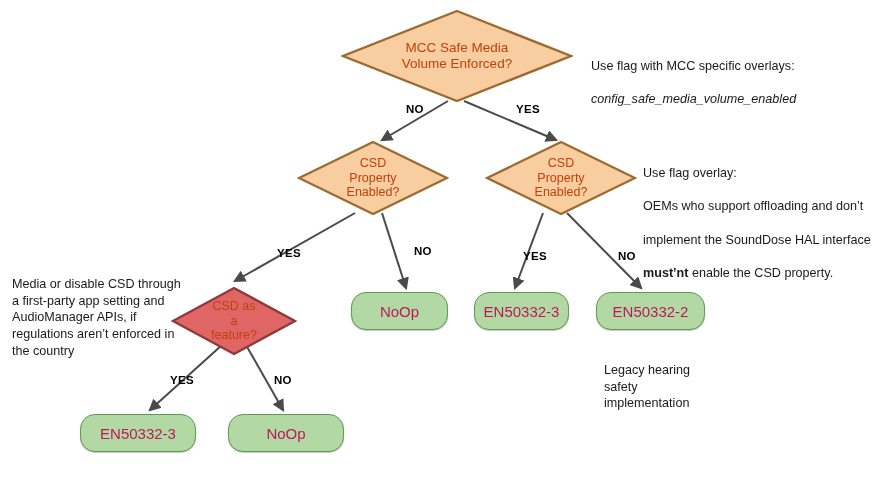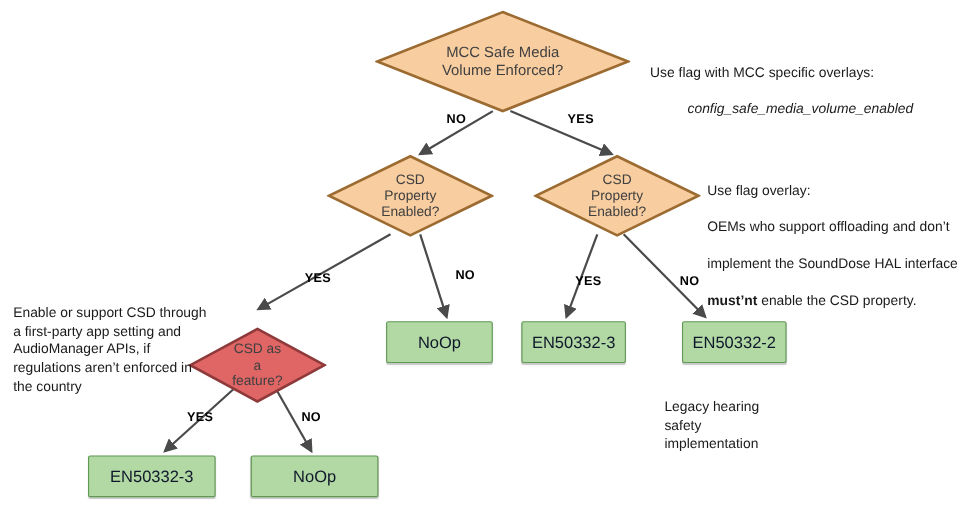--- a/index.html
+++ b/index.html
@@ -27,46 +27,46 @@
     pointer-events: none;
   }
 
   
   .diamond {
     position: absolute;
     display: flex;
     align-items: center;
     justify-content: center;
     text-align: center;
-    color: #404040;
+    color: #c2410c;
     box-sizing: border-box;
   }
   .diamond .dshape {
     position: absolute;
     left: 0; top: 0;
     width: 100%; height: 100%;
   }
   .diamond .dlabel {
     position: relative;
     z-index: 2;
     line-height: 1.18;
     white-space: pre-line;
   }
 
   
   .box {
     position: absolute;
     box-sizing: border-box;
     background: #b2d8a4;
     border: 1.6px solid #5f9a52;
-    border-radius: 2px;
+    border-radius: 15px;
     display: flex;
     align-items: center;
     justify-content: center;
-    color: #0f172a;
+    color: #be185d;
     font-size: 15px;
     box-shadow: 0 1px 1px rgba(0,0,0,0.22);
   }
 
   
   .elabel {
     position: absolute;
     font-size: 11.5px;
     font-weight: bold;
     color: #000000;
@@ -76,21 +76,21 @@
   }
 
   
   .note {
     position: absolute;
     font-size: 12.6px;
     line-height: 1.33;
     color: #1a1a1a;
     white-space: pre-line;
   }
-  .note .it { font-style: italic; margin-left: 34px; }
+  .note .it { font-style: italic; }
   .note .bd { font-weight: bold; }
 </style>
 </head>
 <body>
 
 <div id="canvas">
 
   <svg id="edges" viewBox="0 0 887 479" width="887" height="479">
     <defs>
       <marker id="arrow" viewBox="0 0 10 10" refX="8.2" refY="5" markerWidth="6.2" markerHeight="6.2" orient="auto-start-reverse">
@@ -136,38 +136,38 @@
 
   <div class="diamond" style="left:485px; top:140px; width:152px; height:76px; font-size:12.5px;">
     <svg class="dshape" viewBox="0 0 152 76" preserveAspectRatio="none">
       <polygon points="76,2 150,38 76,74 2,38" fill="#f8cda0" stroke="#9c6b31" stroke-width="2.4"></polygon>
     </svg>
     <span class="dlabel">CSD
 Property
 Enabled?</span>
   </div>
 
-  <div class="diamond" style="left:171px; top:297px; width:126px; height:70px; font-size:12.5px;">
+  <div class="diamond" style="left:171px; top:286px; width:126px; height:70px; font-size:12.5px;">
     <svg class="dshape" viewBox="0 0 126 70" preserveAspectRatio="none">
       <polygon points="63,2 124,35 63,68 2,35" fill="#e06666" stroke="#8f3a3a" stroke-width="2.4"></polygon>
     </svg>
     <span class="dlabel">CSD as
 a
 feature?</span>
   </div>
 
   <div class="box" style="left:351px; top:292px; width:97px; height:38px;">
     <span>NoOp</span>
   </div>
 
   <div class="box" style="left:474px; top:292px; width:95px; height:38px;">
     <span>EN50332-3</span>
   </div>
 
-  <div class="box" style="left:596px; top:292px; width:95px; height:38px;margin-left:24px;">
+  <div class="box" style="left:596px; top:292px; width:109px; height:38px;">
     <span>EN50332-2</span>
   </div>
 
   <div class="box" style="left:80px; top:414px; width:116px; height:38px;">
     <span>EN50332-3</span>
   </div>
 
   <div class="box" style="left:228px; top:414px; width:116px; height:38px;">
     <span>NoOp</span>
   </div>
@@ -189,21 +189,21 @@
     <div class="it">config_safe_media_volume_enabled</div>
   </div>
 
   <div class="note" style="left:643px; top:148px; width:244px;">
     <div>Use flag overlay:</div>
     <div>OEMs who support offloading and don’t</div>
     <div>implement the SoundDose HAL interface</div>
     <div><span class="bd">must’nt</span><span> enable the CSD property.</span></div>
   </div>
 
-  <div class="note" style="left:12px; top:276px; width:182px;">Enable or support CSD through
+  <div class="note" style="left:12px; top:276px; width:182px;">Media or disable CSD through
 a first-party app setting and
 AudioManager APIs,  if
 regulations aren’t enforced in
 the country</div>
 
   <div class="note" style="left:604px; top:344px; width:120px;margin-top:18px;">Legacy hearing
 safety
 implementation</div>
 
 </div>

